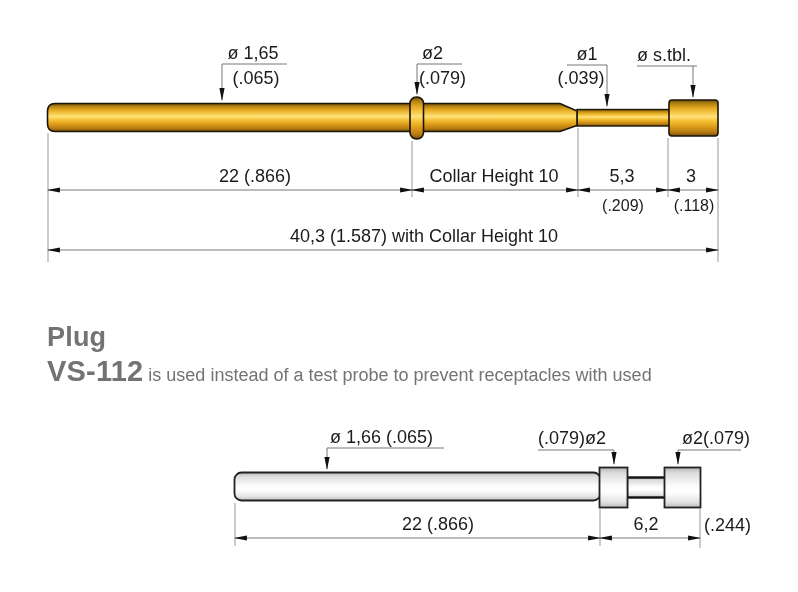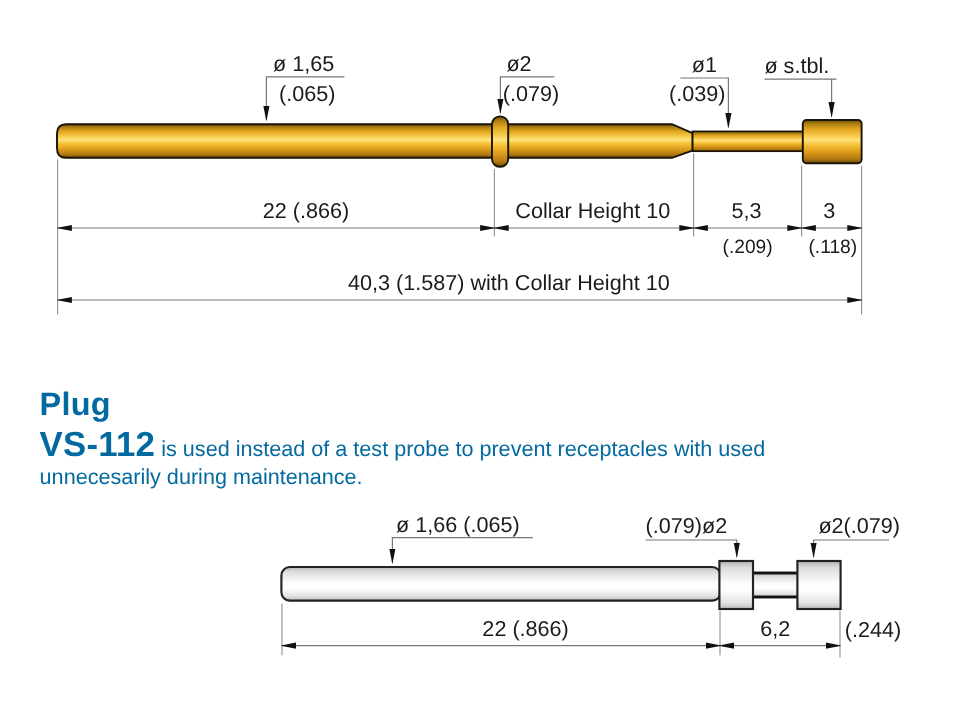--- a/index.html
+++ b/index.html
@@ -3,21 +3,21 @@
 <meta charset="utf-8">
 <style>
   html,body{margin:0;padding:0;background:#ffffff;}
   #page{position:relative;width:798px;height:592px;background:#ffffff;overflow:hidden;
         font-family:"Liberation Sans",sans-serif;color:#1b1b1b;}
   svg{position:absolute;left:0;top:0;}
   svg text{font-family:"Liberation Sans",sans-serif;fill:#1b1b1b;}
   .dim-t{font-size:18px;}
   .dim-s{font-size:16px;}
   .lbl{font-size:18px;}
-  .plug-text{position:absolute;left:33px;top:322px;width:700px;color:#0369a1;}
+  .plug-text{position:absolute;left:47px;top:322px;width:700px;color:#737373;}
   .plug-heading{font-size:27px;font-weight:bold;margin:0;line-height:30px;letter-spacing:0.2px;}
   .model-line{margin-top:7px;font-size:18px;line-height:24px;white-space:nowrap;}
   .model{font-size:29px;font-weight:bold;letter-spacing:0.2px;margin-top:19px;}
   .desc-line2{font-size:18px;line-height:21px;margin-top:1px;}
 </style>
 </head>
 <body>
 
 <div id="page">
 
@@ -124,16 +124,15 @@
       </g>
       <text class="dim-t" x="438" y="530" text-anchor="middle">22  (.866)</text>
       <text class="dim-t" x="646" y="530" text-anchor="middle">6,2</text>
       <text class="dim-t" x="704" y="531" text-anchor="start">(.244)</text>
     </g>
   </svg>
 
   <div class="plug-text">
     <h2 class="plug-heading">Plug</h2>
     <div class="model-line"><span class="model">VS-112</span> <span>is used instead of a test probe to prevent receptacles with used</span></div>
-    <div class="desc-line2">unnecesarily during maintenance.</div>
   </div>
 
 </div>
 
 </body></html>

